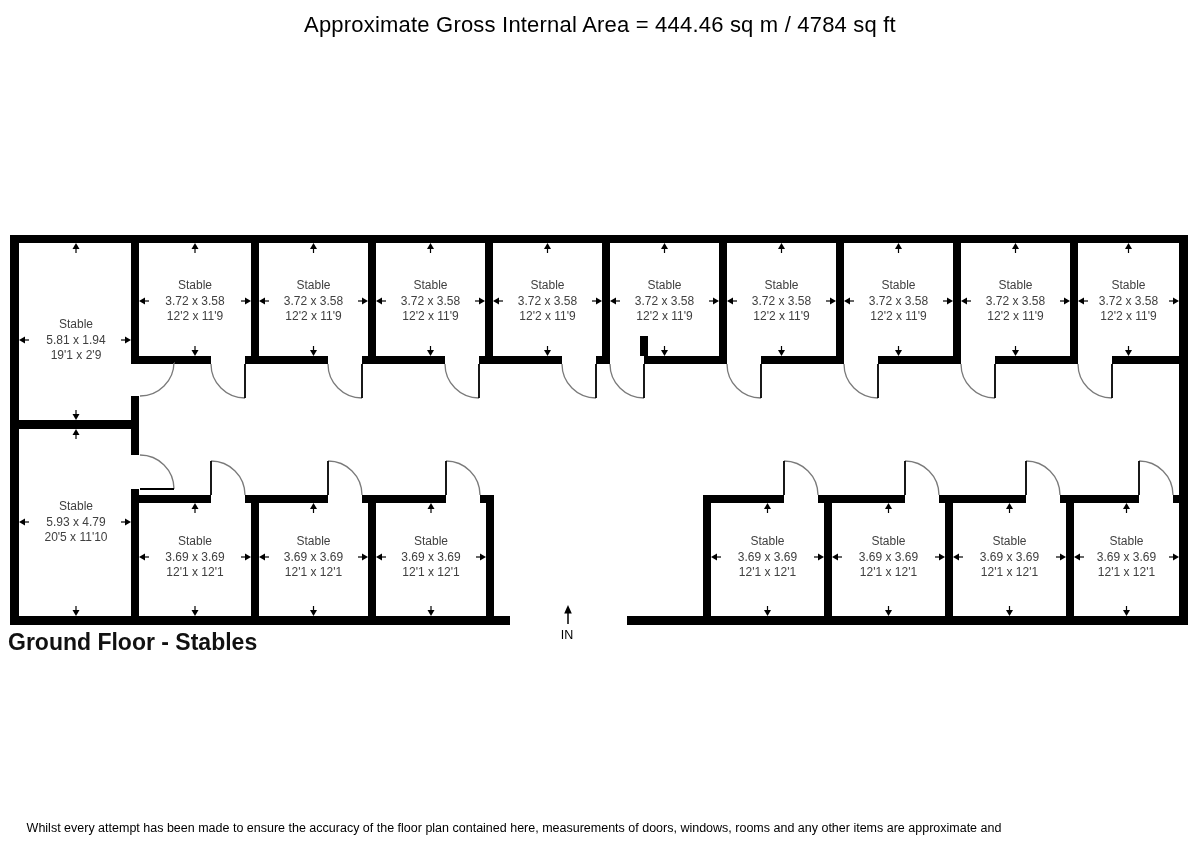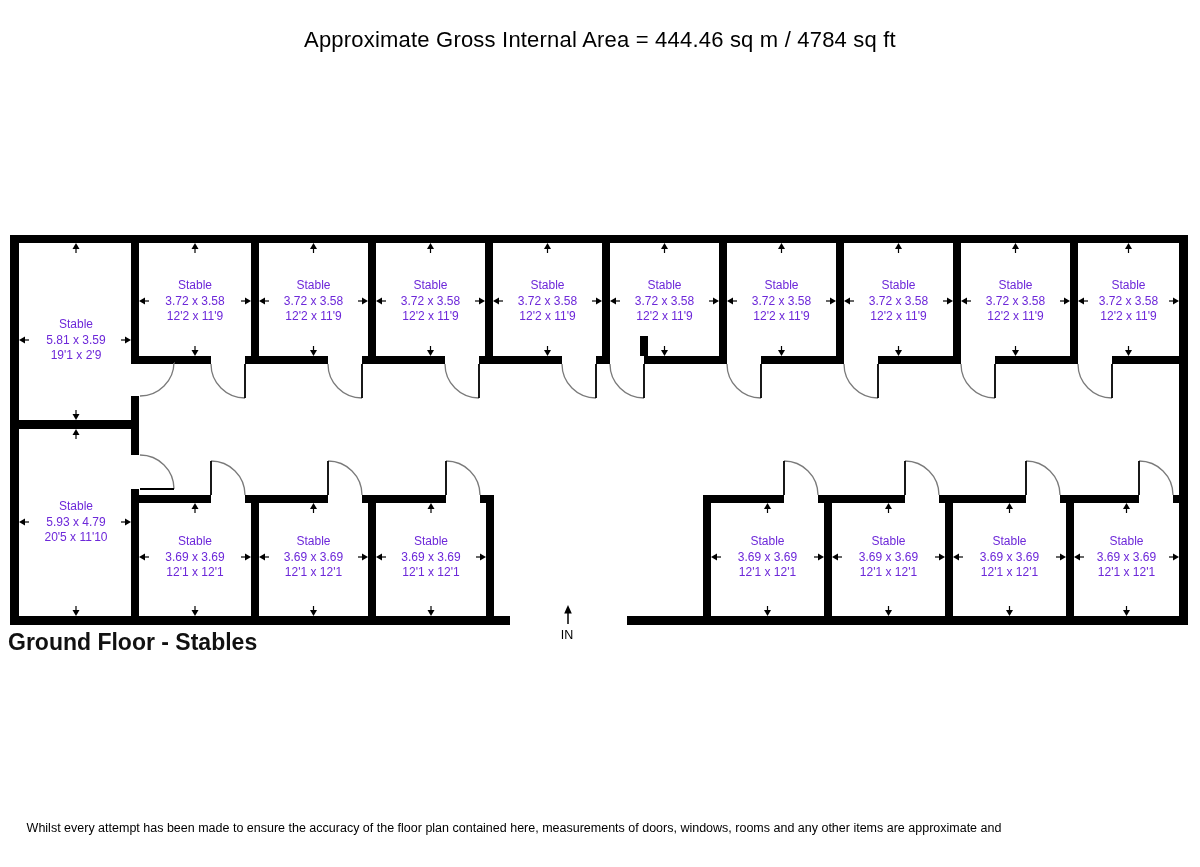--- a/index.html
+++ b/index.html
@@ -1,28 +1,28 @@
 <!DOCTYPE html>
 <html><head>
 <meta charset="utf-8">
 <style>
   html,body{margin:0;padding:0;}
   body{
     width:1200px;height:867px;background:#ffffff;position:relative;overflow:hidden;
     font-family:"Liberation Sans", sans-serif;color:#000;
   }
   .page-title{
-    position:absolute;top:27px;left:0;width:1200px;text-align:center;
+    position:absolute;top:12px;left:0;width:1200px;text-align:center;
     font-size:22px;letter-spacing:0.2px;color:#000;
   }
   #plan-svg{position:absolute;left:0;top:0;width:1200px;height:867px;}
   #room-labels{position:absolute;left:0;top:0;width:1200px;height:867px;pointer-events:none;}
   .room-label{
     position:absolute;transform:translate(-50%,-50%);text-align:center;
-    font-size:12px;line-height:15.5px;white-space:nowrap;color:#6d28d9;
+    font-size:12px;line-height:15.5px;white-space:nowrap;color:#404040;
   }
   .plan-label{
     position:absolute;left:8px;top:629px;font-size:23px;font-weight:bold;color:#111;
   }
   .disclaimer{
     position:absolute;left:0;top:820px;width:1028px;text-align:center;
     font-size:12.5px;line-height:17px;color:#000;
   }
 </style>
 </head>
@@ -269,21 +269,21 @@
   <g>
     <line x1="568" y1="613" x2="568" y2="624" stroke="#000" stroke-width="1.5"></line>
     <path d="M 568 605 L 564.2 613.5 L 571.8 613.5 Z" fill="#000"></path>
     <text x="567" y="639" text-anchor="middle" font-size="12.5" fill="#000">IN</text>
   </g>
 </svg>
 
 <div id="room-labels">
     <div class="room-label" style="left: 76px; top: 340px;">
       <div>Stable</div>
-      <div>5.81 x 3.59</div>
+      <div>5.81 x 1.94</div>
       <div>19'1 x 2'9</div>
     </div>
     <div class="room-label" style="left: 195px; top: 301px;">
       <div>Stable</div>
       <div>3.72 x 3.58</div>
       <div>12'2 x 11'9</div>
     </div>
     <div class="room-label" style="left: 313.5px; top: 301px;">
       <div>Stable</div>
       <div>3.72 x 3.58</div>

